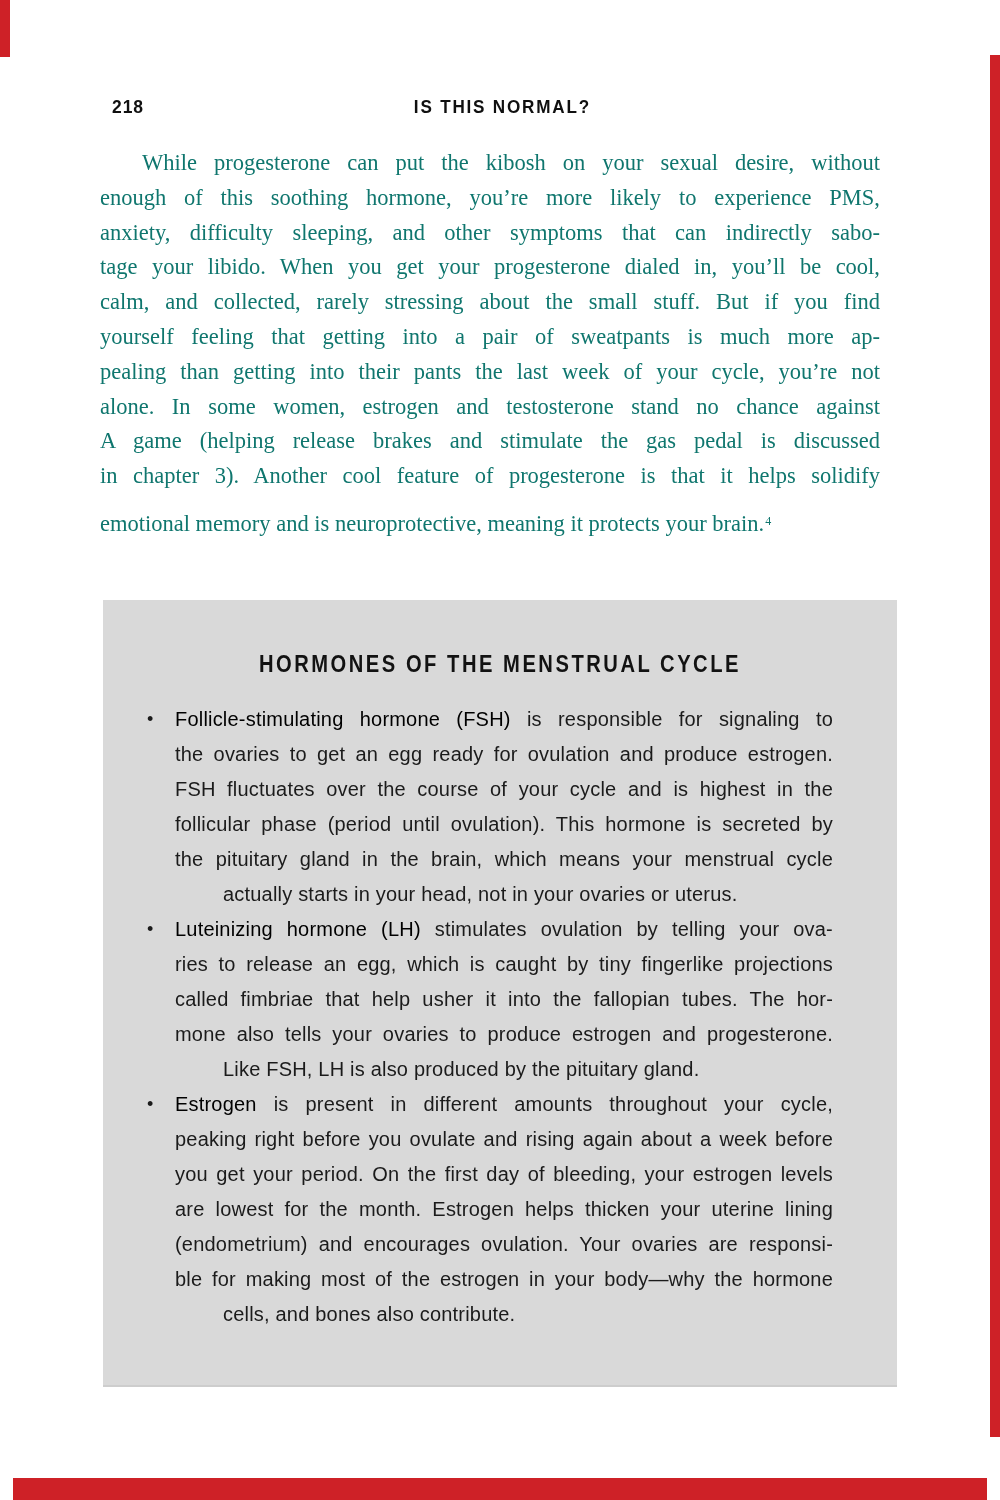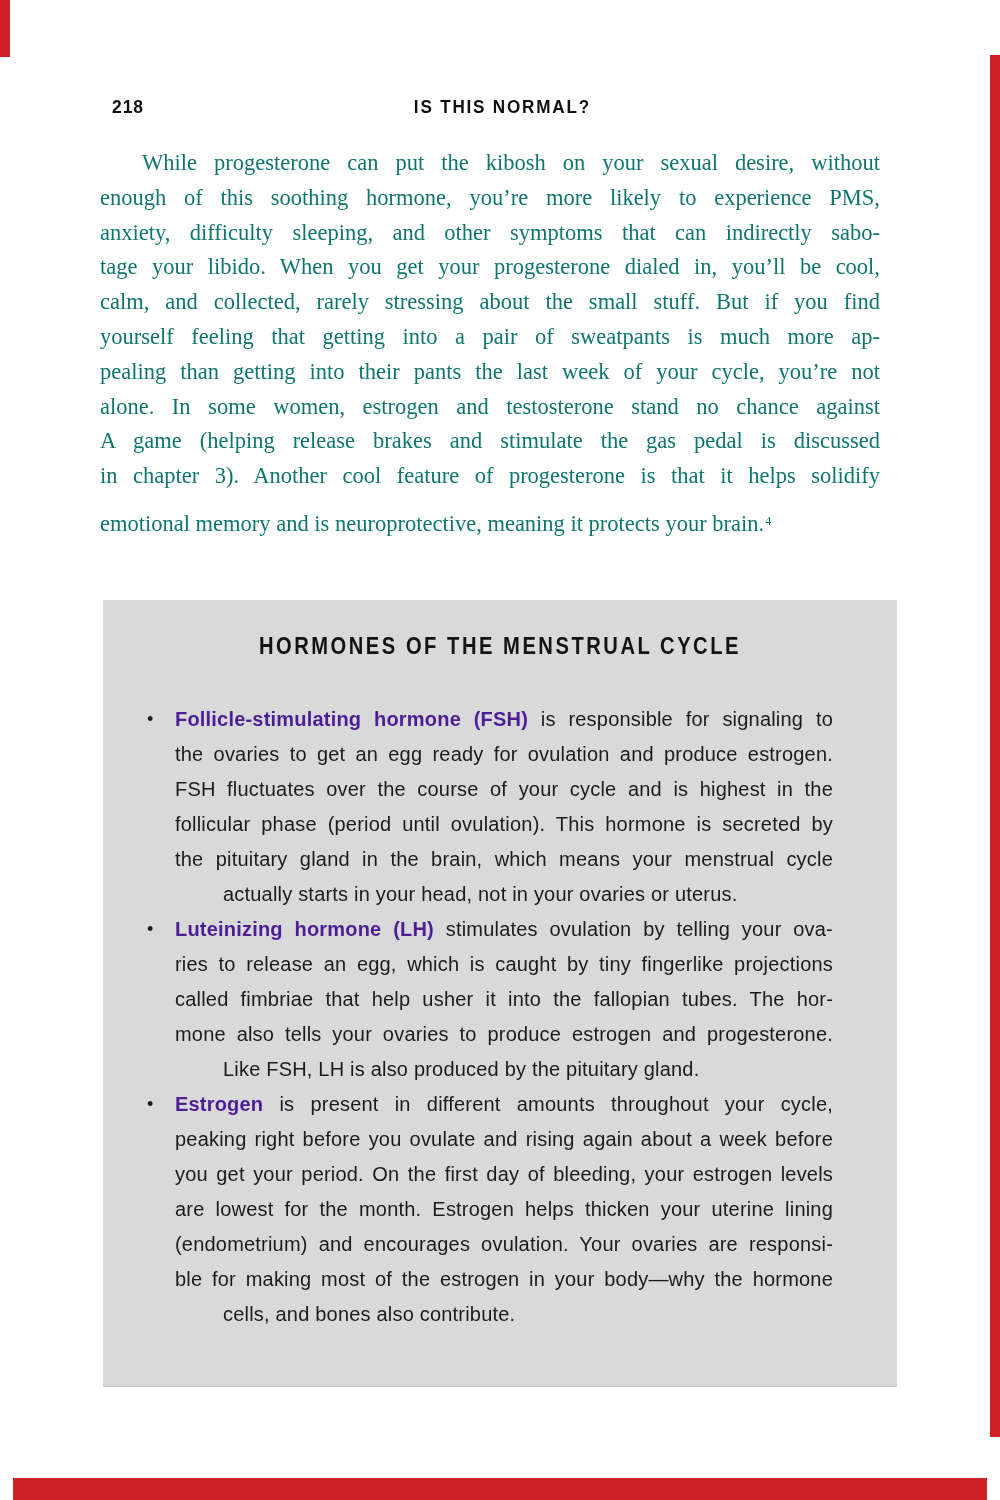--- a/index.html
+++ b/index.html
@@ -44,41 +44,41 @@
   .para-line.last{text-align-last:left;margin-top:13px;}
   .fnote{font-size:12px;line-height:0;vertical-align:6px;margin-left:1px;}
 
   
   .hormone-box{
     position:absolute;left:103px;top:600px;width:794px;height:787px;
     background:#d9d9d9;
     box-shadow:inset 0 -2px 0 rgba(0,0,0,0.05);
   }
   .box-title{
-    margin-top:32px;text-align:center;
+    margin-top:50px;text-align:center;
   }
   .box-title .cond{
     display:inline-block;
     font-family:"Liberation Sans", sans-serif;
     font-weight:700;font-size:24px;letter-spacing:3px;color:#121212;
     transform:scaleX(.84);transform-origin:center;
     white-space:nowrap;
   }
   .bullets{
     position:absolute;left:72px;top:102px;width:658px;
     font-family:"Liberation Sans", sans-serif;
     font-size:20px;line-height:35px;color:#1b1b1b;
     letter-spacing:.2px;
   }
   .bullet-item{position:relative;}
   .box-line{
     text-align:justify;text-align-last:justify;
   }
   .box-line.last{text-align-last:left;margin-left:48px;}
-  .box-line .bb{font-weight:700;color:#4c1d95;}
+  .box-line .bb{font-weight:400;color:#000000;}
   .bullet-dot{
     position:absolute;left:-28px;top:0;
     font-size:18px;color:#1b1b1b;
   }
 
   
   .edge{position:absolute;}
   .edge-left{left:0;top:0;width:10px;height:57px;background:#ce2127;}
   .edge-right{left:990px;top:55px;width:10px;height:1382px;background:#ce2127;}
   .edge-bottom{left:13px;top:1478px;width:974px;height:22px;background:#ce2127;}

